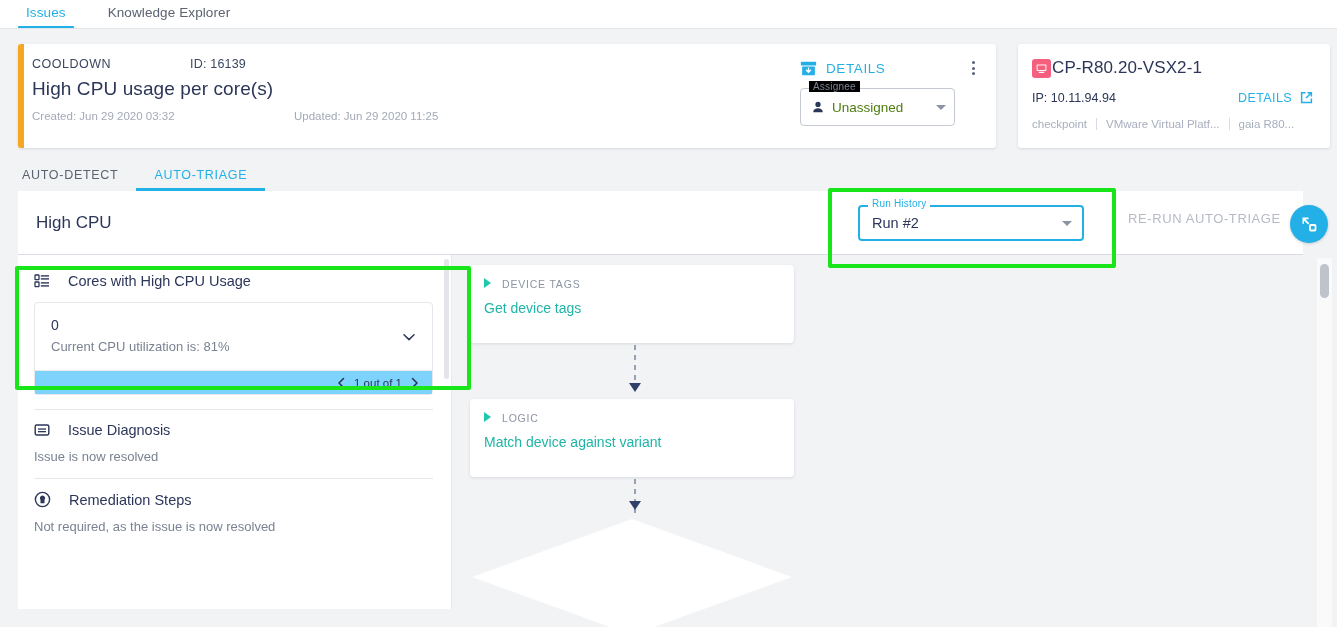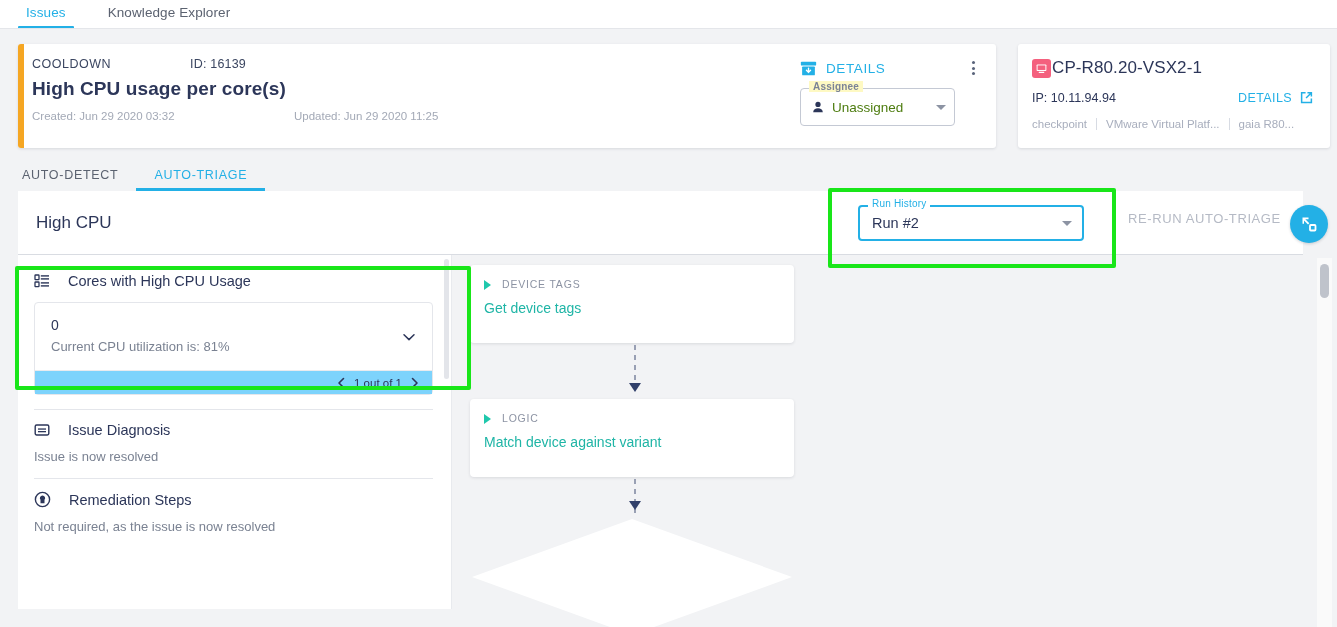--- a/index.html
+++ b/index.html
@@ -37,21 +37,21 @@
     position: relative; overflow: hidden;
   }
   .issue-accent { position: absolute; left: 0; top: 0; bottom: 0; width: 6px; background: #f5a623; }
   .issue-inner { padding: 13px 0 0 14px; position: relative; height: 100%; }
   .issue-meta { display: flex; align-items: baseline; }
   .issue-status {
     font-size: 12.5px; color: #3b4661; letter-spacing: .5px; font-weight: 400; width: 158px;
   }
   .issue-id { font-size: 12.5px; color: #3b4661; letter-spacing: .2px; }
   .issue-title {
-    font-size: 19px; color: #2c3659; margin-top: 7px; letter-spacing: .1px; font-weight: 700;
+    font-size: 19px; color: #2c3659; margin-top: 7px; letter-spacing: .1px; font-weight: 400;
   }
   .issue-dates { display: flex; margin-top: 10px; }
   .issue-created { font-size: 11.5px; color: #a3a9b6; width: 262px; }
   .issue-updated { font-size: 11.5px; color: #a3a9b6; }
 
   .issue-actions { position: absolute; right: 14px; top: 14px; width: 182px; }
   .archive-row { display: flex; align-items: center; justify-content: flex-start; }
   .archive-btn {
     display: flex; align-items: center; gap: 9px; cursor: pointer;
     background: none; border: none; padding: 0; font-family: inherit;
@@ -63,22 +63,22 @@
     align-items: center; justify-content: center; gap: 2.5px; cursor: pointer;
   }
   .kebab i { width: 3px; height: 3px; border-radius: 50%; background: #59637a; display: block; }
 
   .assignee-wrap { position: relative; margin-top: 10px; width: 155px; height: 38px; }
   .assignee-box {
     position: absolute; inset: 0; border: 1px solid #c4c9d4; border-radius: 4px;
     display: flex; align-items: center; padding: 0 8px 0 10px; cursor: pointer; background: #fff;
   }
   .assignee-legend {
-    position: absolute; left: 9px; top: -7px; background: #fef9c3; padding: 0 4px;
-    font-size: 10px; color: #7b8396; letter-spacing: .2px; z-index: 2; font-weight: bold;
+    position: absolute; left: 9px; top: -7px; background: #000000; padding: 0 4px;
+    font-size: 10px; color: #7b8396; letter-spacing: .2px; z-index: 2;
   }
   .person-icon { width: 14px; height: 14px; margin-right: 7px; flex: none; }
   .assignee-value { font-size: 13.5px; color: #4d7c0f; }
   .caret-down { margin-left: auto; width: 0; height: 0;
     border-left: 5px solid transparent; border-right: 5px solid transparent;
     border-top: 5px solid #8c93a3; }
 
   
   .device-card {
     width: 312px; height: 104px; background: #fff; border-radius: 3px;
@@ -169,21 +169,21 @@
     background: #e3e5ea; border-radius: 3px;
   }
 
   .right-panel { flex: 1; position: relative; background: #f2f3f5; }
 
   .flow { position: absolute; left: 18px; top: 10px; width: 330px; }
   .flow-node {
     width: 324px; background: #fff; border-radius: 4px; box-shadow: 0 1px 3px rgba(30,40,60,.12);
     padding: 13px 14px 18px; min-height: 78px; cursor: pointer;
   }
-  .node-head { display: flex; align-items: flex-end; gap: 11px; }
+  .node-head { display: flex; align-items: flex-start; gap: 11px; }
   .tri-right { width: 0; height: 0; border-top: 5px solid transparent;
     border-bottom: 5px solid transparent; border-left: 7px solid #1fc8ac; }
   .node-kind { font-size: 10.5px; color: #8c93a3; letter-spacing: .8px; }
   .node-title { font-size: 14px; color: #1fb5a6; margin-top: 10px; }
 
   .connector { height: 56px; display: flex; justify-content: center; position: relative; }
   .connector .dash {
     width: 2px; height: 44px; background: repeating-linear-gradient(
       to bottom, #99a0b4 0 5px, transparent 5px 10px);
     margin-top: 2px;

